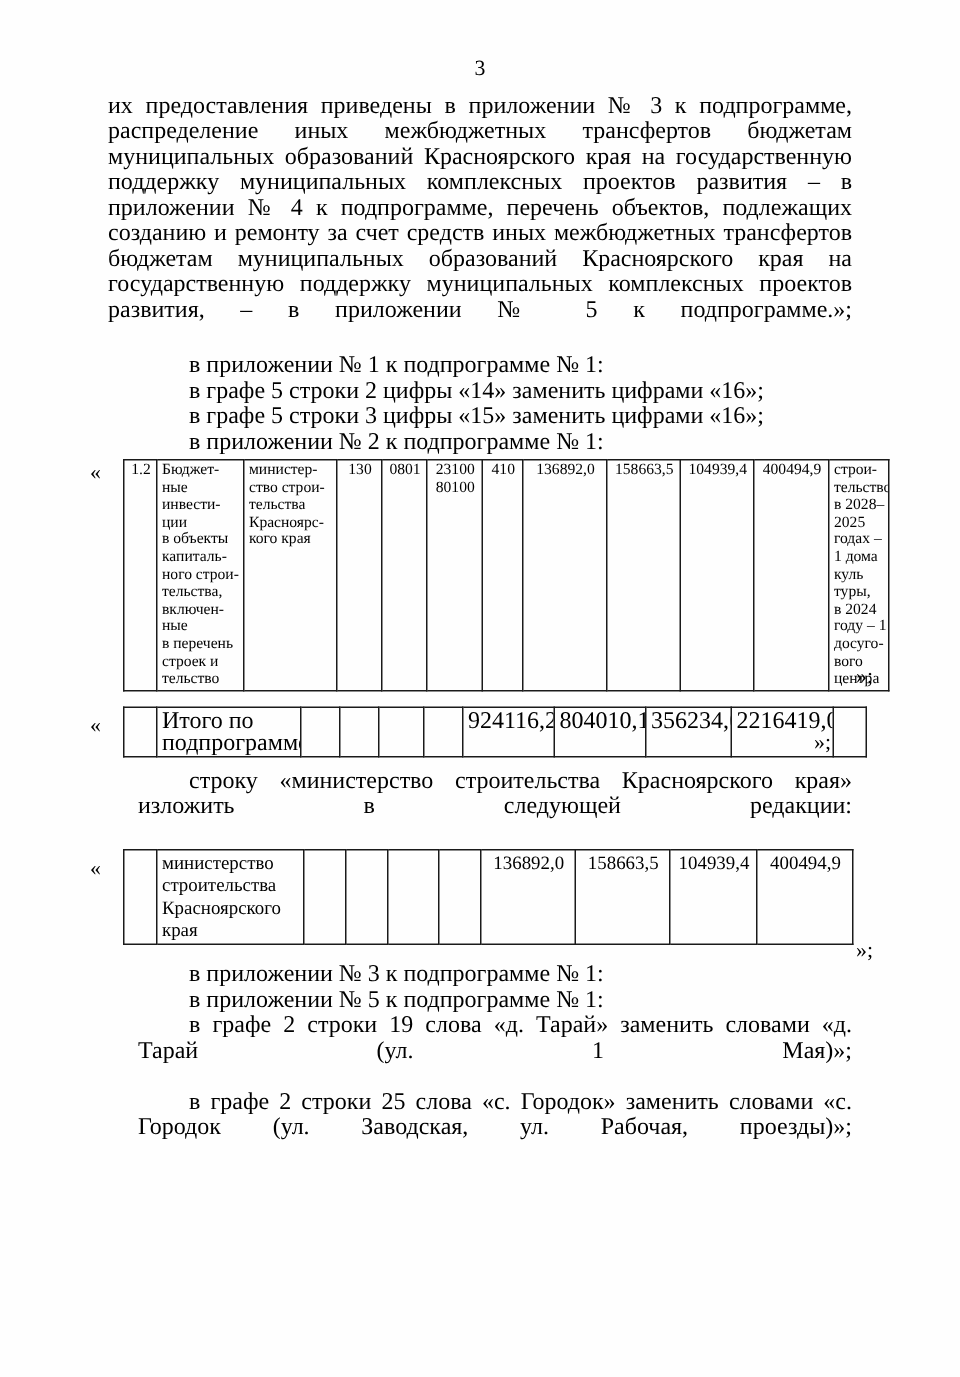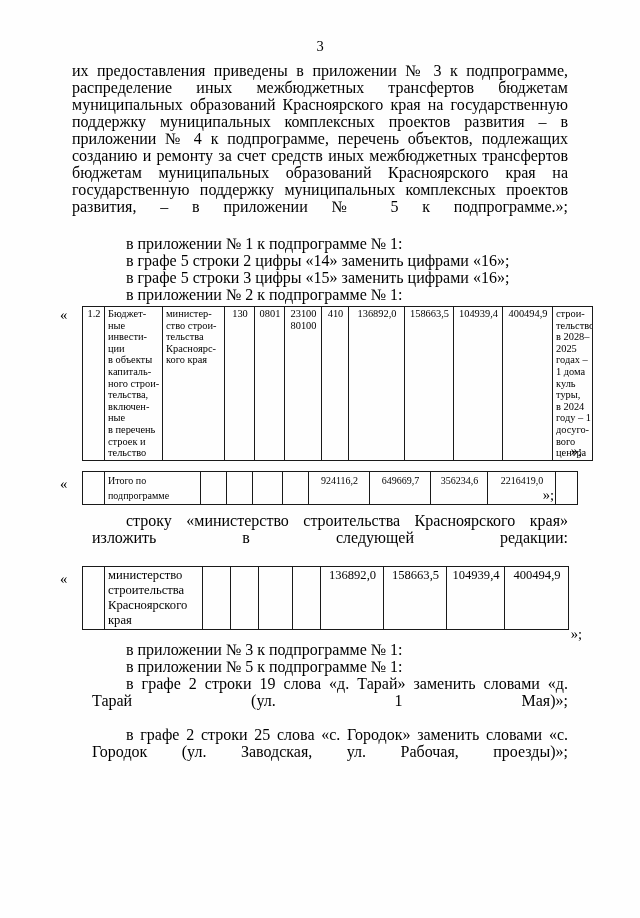--- a/index.html
+++ b/index.html
@@ -190,21 +190,21 @@
       </tbody>
         </table>
       <span class="quote-close" style="right:-14px; bottom:2px;">»;</span>
     </div>
 
     <div class="gap-m"></div>
     <div class="gap-s"></div>
 
     <div class="tblwrap">
       <span class="quote-open" style="top:6px;">«</span>
-      <table class="doc" style="font-size:10px; line-height:15px; width:457px;">
+      <table class="doc" style="font-size:16px; line-height:15px; width:457px;">
         <colgroup>
           <col style="width:22px">
             <col style="width:96px">
             <col style="width:26px">
           <col style="width:26px">
             <col style="width:30px">
             <col style="width:26px">
           <col style="width:61px">
             <col style="width:61px">
             <col style="width:57px">
@@ -216,21 +216,21 @@
           <td></td>
           <td>
             <span class="cellline">Итого по</span>
             <span class="cellline">подпрограмме</span>
           </td>
           <td class="blank"></td>
           <td class="blank"></td>
           <td class="blank"></td>
           <td class="blank"></td>
           <td class="money">924116,2</td>
-          <td class="money">649669,7</td>
+          <td class="money">804010,1</td>
           <td class="money">356234,6</td>
           <td class="money">2216419,0</td>
           <td class="blank"></td>
         </tr>
       </tbody>
         </table>
       <span class="quote-close" style="right:14px; bottom:2px;">»;</span>
     </div>
 
     <div class="gap-m"></div>

